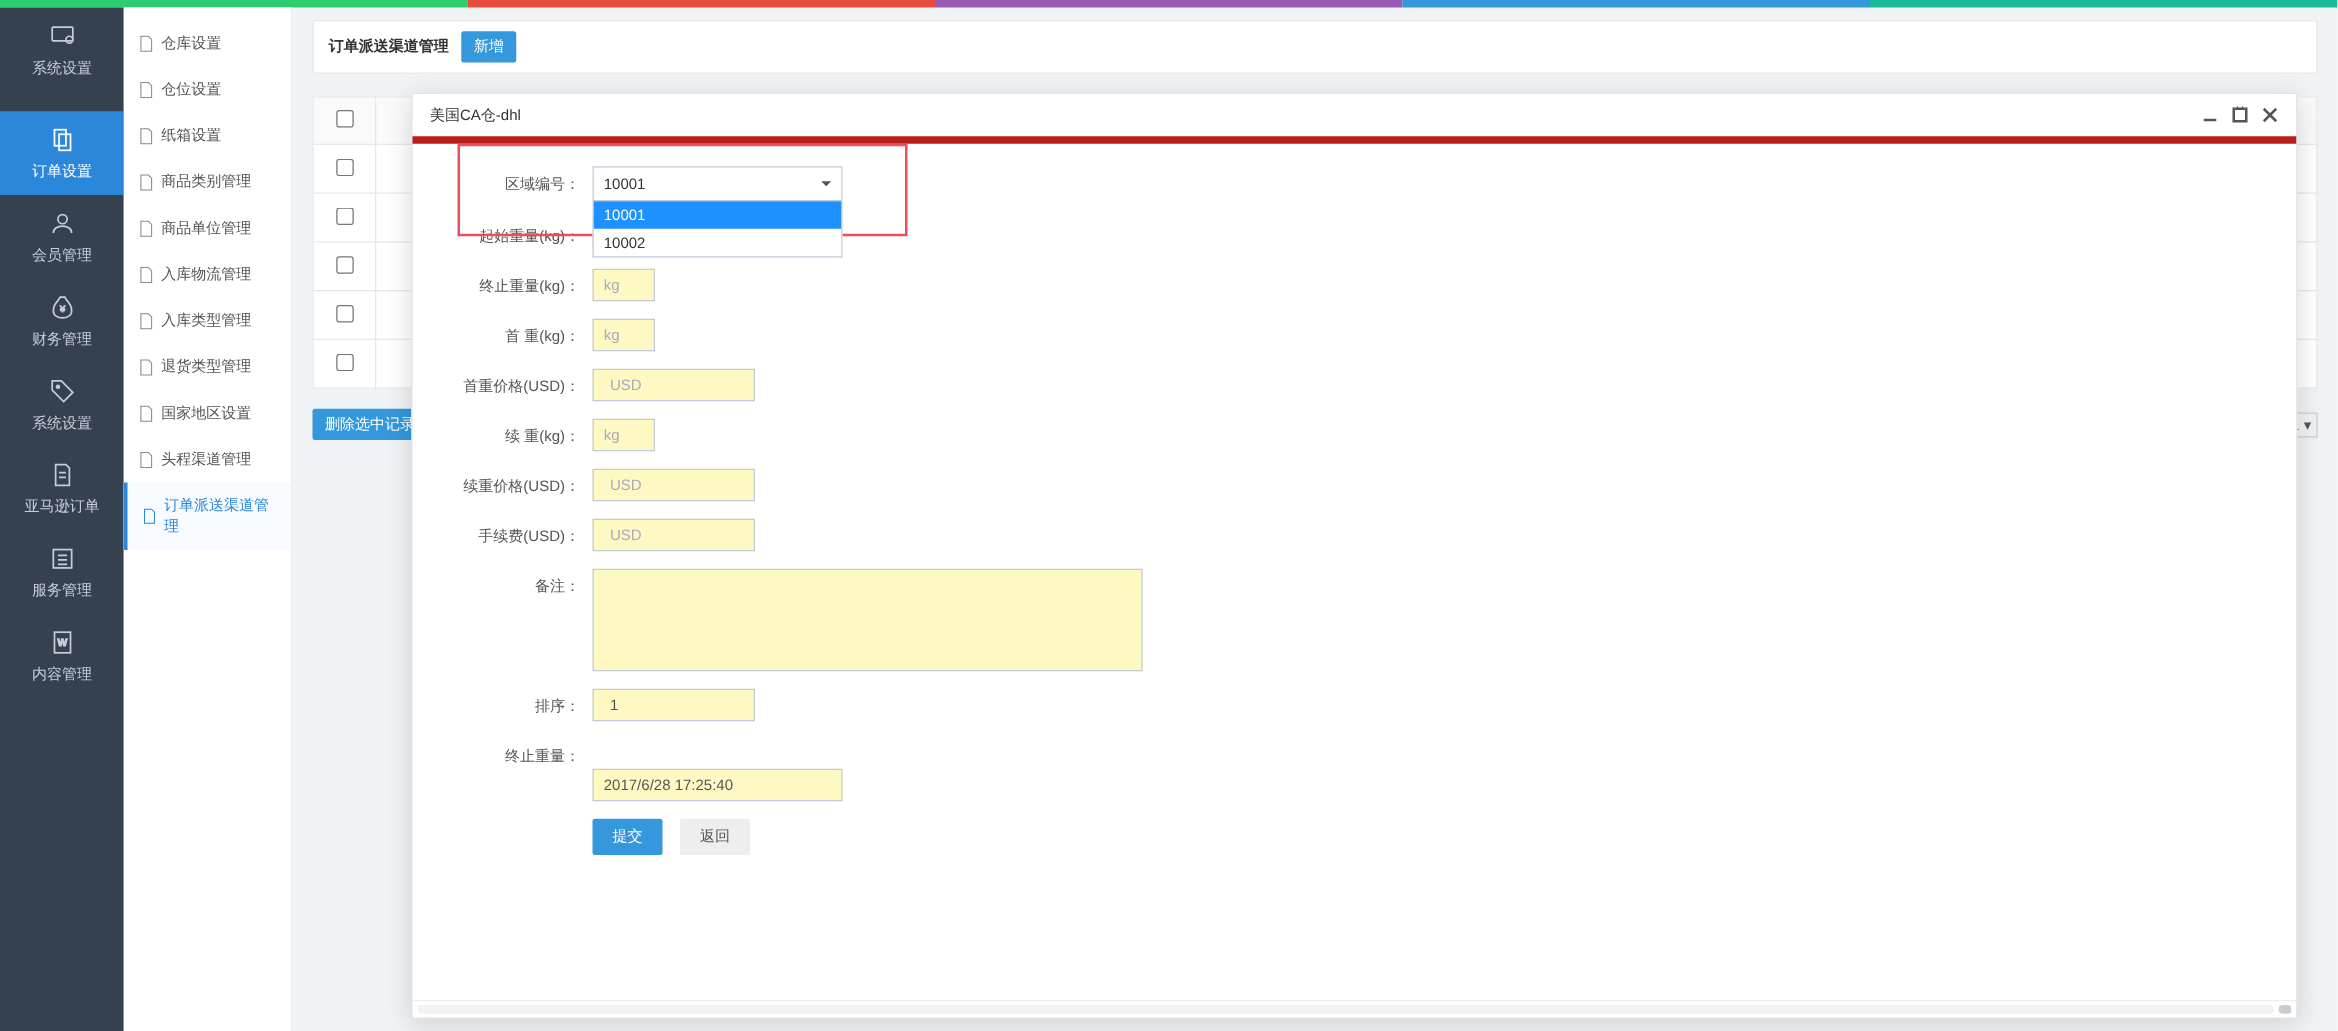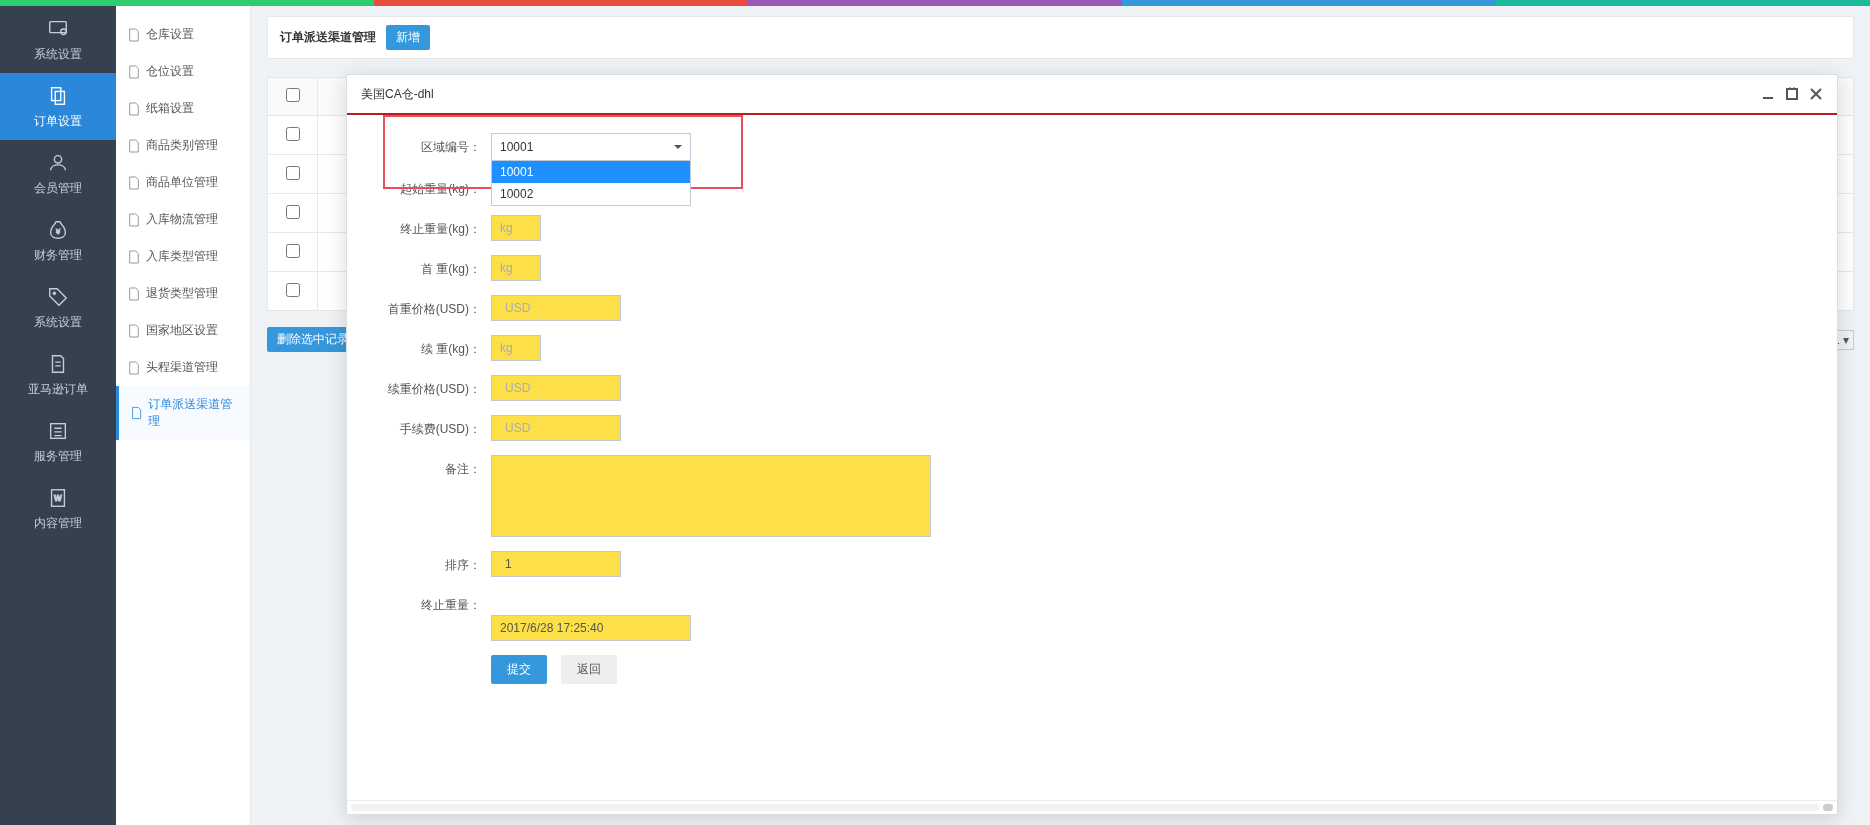--- a/index.html
+++ b/index.html
@@ -8,28 +8,28 @@
       font-size: 12px;
       color: #333;
       background: #f0f3f5;
       overflow: hidden;
     }
     .top-stripes { height: 6px; display: flex; }
     .stripe { flex: 1; }
     .stripe.s1 { background:#2ecc71;} .stripe.s2{background:#e74c3c;} .stripe.s3{background:#9b59b6;} .stripe.s4{background:#3498db;} .stripe.s5{background:#1abc9c;}
     .app { display: flex; height: calc(100vh - 6px); }
     .main-nav {
-      width: 116px; background: #364150; color: #c5ced8;
+      width: 99px; background: #364150; color: #c5ced8;
       display: flex; flex-direction: column;
     }
     .nav-item {
       display: flex; flex-direction: column; align-items: center;
       padding: 12px 0 10px; cursor: pointer; font-size: 12px;
     }
-    .nav-item.active { background: #2b87da; color:#fff; }
+    .nav-item.active { background: #2b87da; color:#fff;margin-top:16px; }
     .nav-icon { width: 22px; height: 22px; margin-bottom: 6px; fill: currentColor; stroke: currentColor; }
     .sub-nav {
       width: 135px; background: #fff; border-right: 1px solid #e7e7e7;
       padding-top: 10px;
     }
     .sub-nav-item {
       display:flex; align-items:center; gap:6px;
       padding: 10px 12px; cursor: pointer; color:#555;
     }
     .sub-nav-item .file-icon { width:12px; height:14px; fill:none; stroke:#888; }
@@ -66,30 +66,30 @@
     .per-page-input { width:26px; text-align:center; border:1px solid #ccc; padding:2px; }
     .page-select { border:1px solid #ccc; padding:2px 4px;}
     
     .modal {
       position:absolute; top:68px; left:95px; right:32px; bottom:10px;
       background:#fff; border:1px solid #ddd; box-shadow:0 4px 20px rgba(0,0,0,0.15);
       display:flex; flex-direction:column;
     }
     .modal-header {
       height:40px; display:flex; align-items:center; padding:0 14px;
-      border-bottom:2px solid #b91c1c;
+      border-bottom:6px solid #b91c1c;
     }
     .modal-title { flex:1; color:#333; }
     .win-icon { width:14px; height:14px; margin-left:10px; cursor:pointer; stroke:#555; fill:none; stroke-width:2;}
     .modal-body { flex:1; overflow:auto; padding: 18px 14px 6px; }
     .form-row { display:flex; align-items:flex-start; margin-bottom: 14px; }
     .form-label { width: 130px; text-align:right; padding-right:10px; color:#555; padding-top:6px;}
     .form-control {
       border:1px solid #c2cad8; padding:5px 8px; font-size:12px; color:#555;
-      background:#fde047;
+      background:#fef9c3;
     }
     .form-control::placeholder { color:#aab; }
     .input-sm { width:50px; }
     .input-md { width:130px;padding-left:13px; }
     .input-lg { width:200px;margin-top:24px; }
     .input-xl { width:440px; }
     .select-wrap { position:relative; width:200px; }
     .select-display {
       border:1px solid #c2cad8; height:28px; display:flex; align-items:center;
       padding:0 22px 0 8px; cursor:pointer; position:relative;

